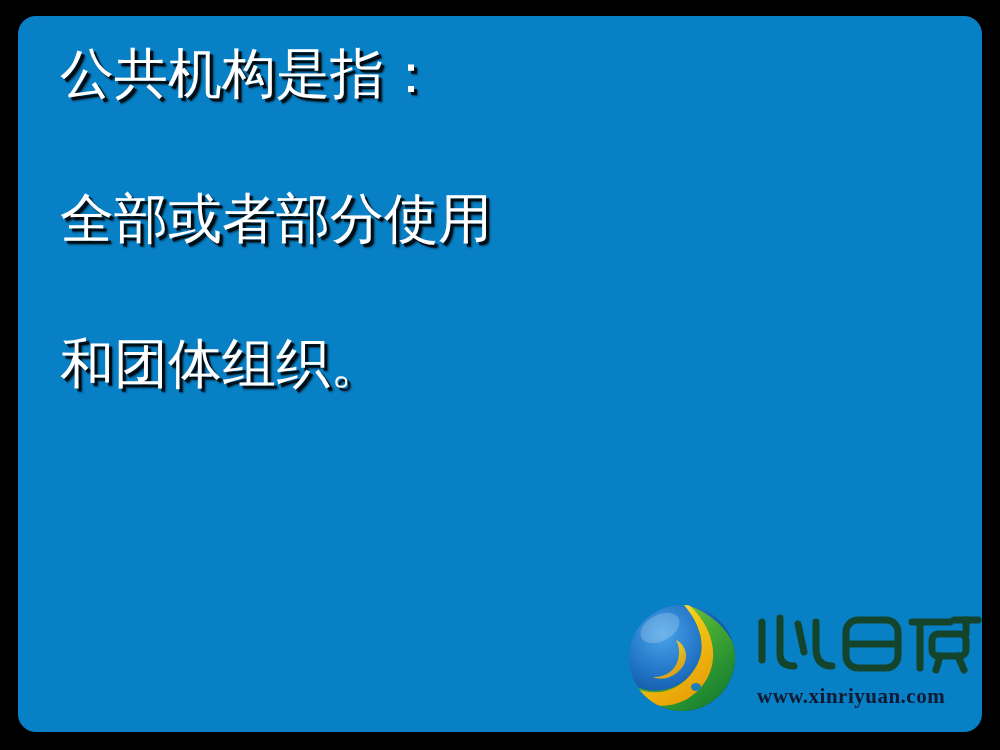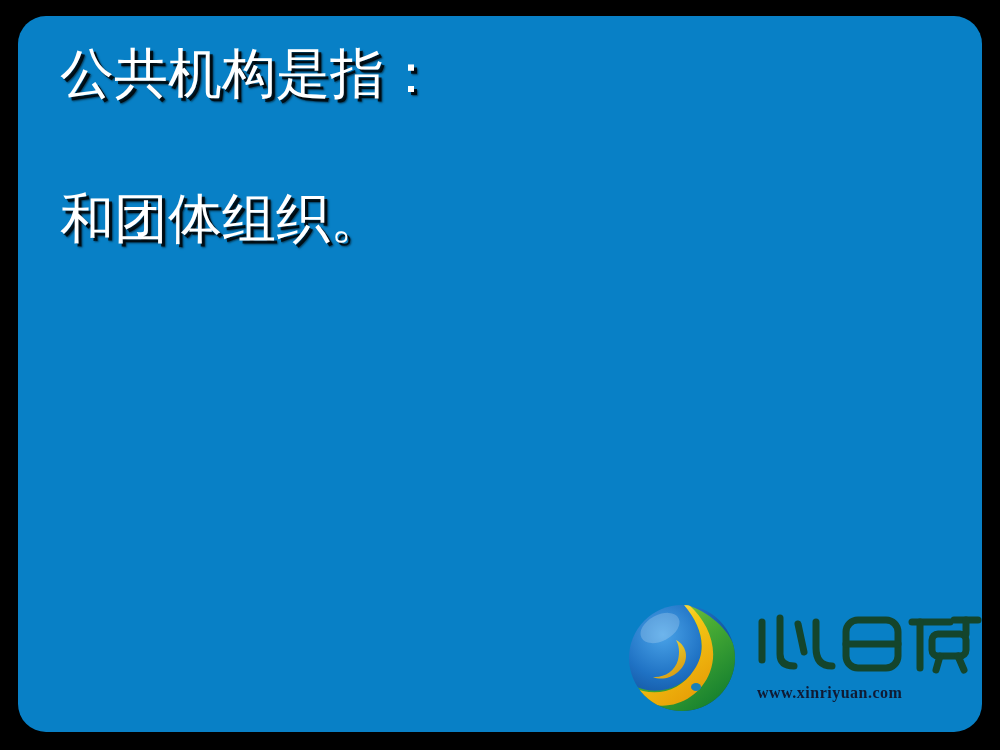--- a/index.html
+++ b/index.html
@@ -17,21 +17,21 @@
   }
 
   
   #panel {
     position: absolute;
     left: 18px;
     top: 16px;
     width: 964px;
     height: 716px;
     background: #0880c6;
-    border-radius: 28px;
+    border-radius: 18px;
   }
 
   
   #body-text {
     position: absolute;
     left: 42px;
     top: 30px;
     width: 900px;
   }
   .text-line {
@@ -71,35 +71,36 @@
     width: 232px;
     height: 70px;
   }
   #logo-url {
     position: absolute;
     left: 131px;
     top: 82px;
     width: 232px;
     font-family: "Liberation Serif", "DejaVu Serif", serif;
     font-weight: 700;
-    font-size: 16px;
+    font-size: 21px;
     letter-spacing: 0.5px;
     color: #101a33;
     white-space: nowrap;
   }
 </style>
 </head>
 <body>
 
 <div id="slide">
 
   <div id="panel">
 
     <div id="body-text">
       <div class="text-line">公共机构是指：</div>
+      <div class="text-line">全部或者部分使用</div>
       <div class="text-line">和团体组织。</div>
     </div>
 
     <div id="logo">
 
       <svg id="logo-mark" viewBox="0 0 112 112">
         <defs>
           <radialGradient id="gBlue" cx="32%" cy="28%" r="82%">
             <stop offset="0%" stop-color="#4aa3e8"></stop>
             <stop offset="48%" stop-color="#1f72c4"></stop>

